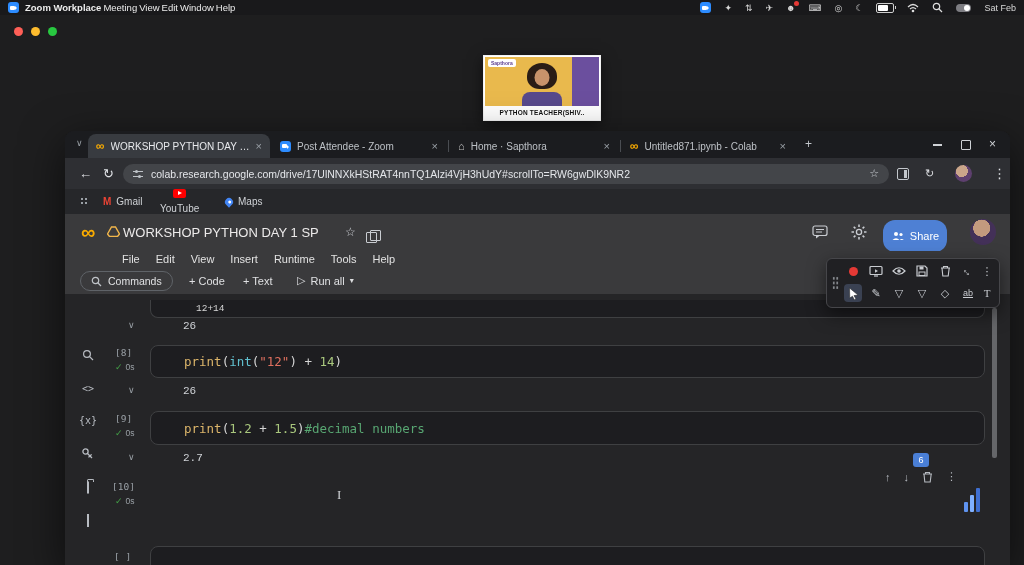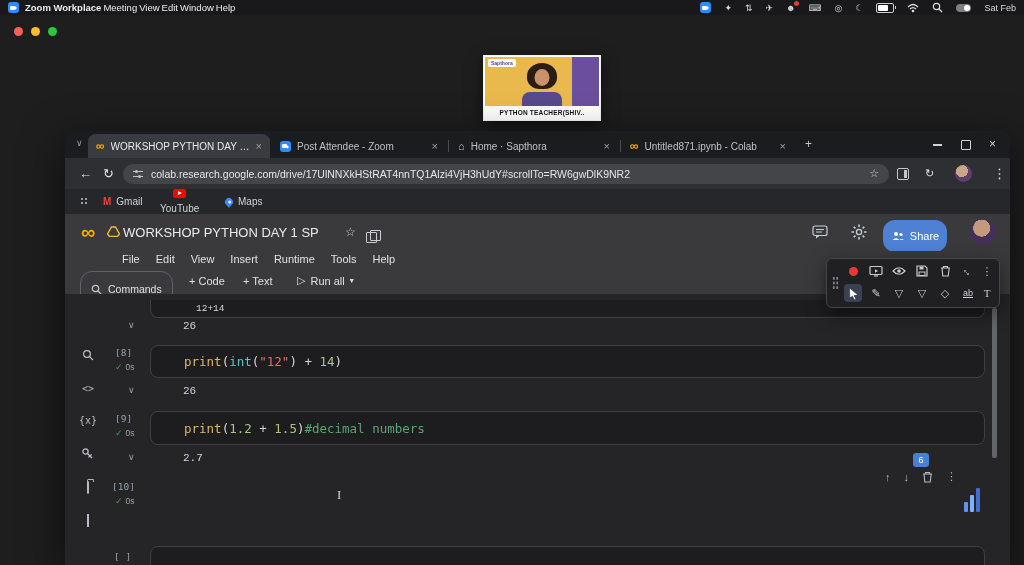--- a/index.html
+++ b/index.html
@@ -86,21 +86,21 @@
   .i-pin{width:8px;height:8px;background:#4285f4;border-radius:50% 50% 50% 0;transform:rotate(-45deg);position:relative;}
   .i-pin::after{content:'';position:absolute;left:2.5px;top:2.5px;width:3px;height:3px;border-radius:50%;background:#fff;}
 
   
   .chead{position:absolute;left:0;top:83px;width:945px;height:37px;background:#3a3a3c;}
   .cmenu{position:absolute;left:0;top:120px;width:945px;height:16px;background:#3a3a3c;
          display:flex;align-items:center;gap:16px;padding-left:57px;box-sizing:border-box;
          color:#e2e2e2;font-size:11px;}
   .ctools{position:absolute;left:0;top:136px;width:945px;height:27px;background:#3a3a3c;border-bottom:1px solid #2c2c2e;}
   .cpill{position:absolute;left:15px;top:4px;height:18px;border:1px solid #5f6368;border-radius:12px;
-         display:flex;align-items:center;gap:6px;padding:8px 10px;color:#dfe0e2;font-size:10.5px;}
+         display:flex;align-items:center;gap:6px;padding:0 10px;color:#dfe0e2;font-size:10.5px;}
   .cbtn{position:absolute;top:0;height:27px;display:flex;align-items:center;color:#dfe0e2;font-size:11px;gap:5px;}
   .ctitle{color:#eceaea;font-size:13px;font-weight:500;white-space:nowrap;}
   .hic{color:#c9ccd1;}
   .share{position:absolute;left:818px;top:6px;width:64px;height:32px;background:#4e80d4;border-radius:12px;
          display:flex;align-items:center;justify-content:center;gap:5px;color:#fff;font-size:11px;font-weight:500;}
   .av-colab{position:absolute;left:905px;top:5px;width:26px;height:26px;border-radius:50%;
             background:radial-gradient(circle at 45% 35%,#c39a7e 0 38%,#433058 39% 100%);}
   .copy2{width:9px;height:9px;border:1.2px solid #c9ccd1;border-radius:1px;position:relative;display:inline-block;}
   .copy2::after{content:'';position:absolute;left:2.5px;top:-3.5px;width:9px;height:9px;border:1.2px solid #c9ccd1;border-radius:1px;}
 

